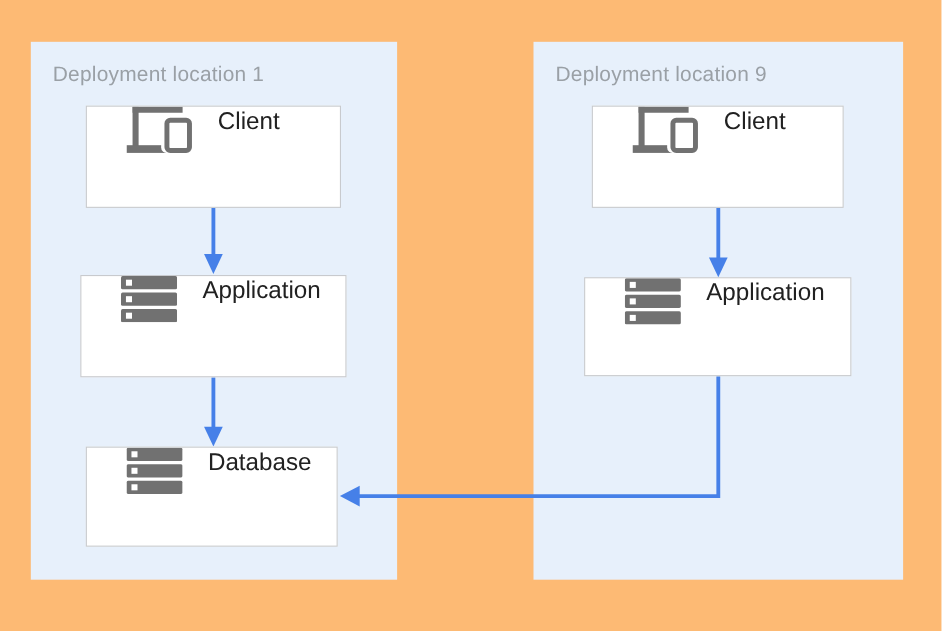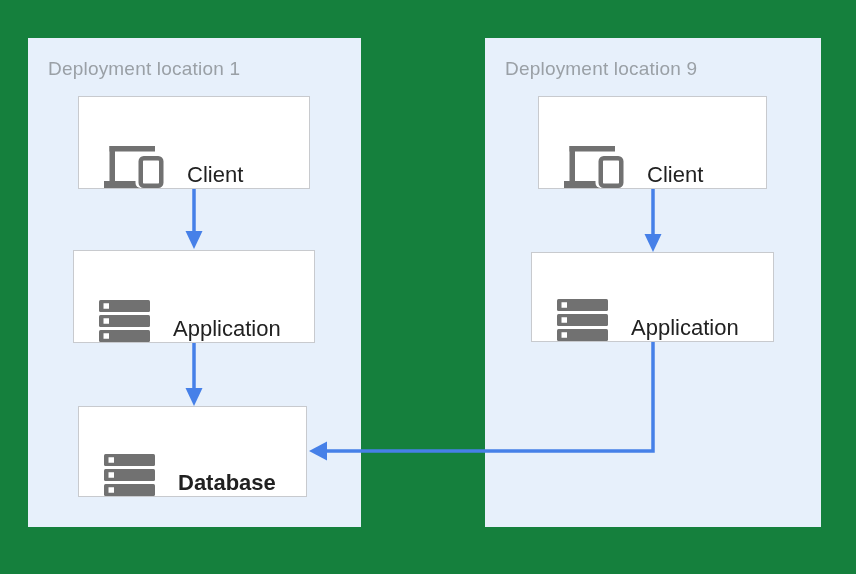--- a/index.html
+++ b/index.html
@@ -3,21 +3,21 @@
 <meta charset="utf-8">
 <style>
   * { margin: 0; padding: 0; box-sizing: border-box; }
   html, body { background: #ffffff; }
   body { font-family: "Liberation Sans", sans-serif; }
 
   .canvas {
     position: relative;
     width: 856px;
     height: 574px;
-    background: #15803d;
+    background: #fdba74;
     overflow: hidden;
   }
 
   .panel {
     position: absolute;
     background: #E7F0FB;
   }
 
   .panel-label {
     position: absolute;
@@ -27,22 +27,22 @@
     letter-spacing: 0.2px;
     color: #9AA0A6;
     white-space: nowrap;
   }
 
   .node {
     position: absolute;
     background: #ffffff;
     border: 1px solid #C8CACE;
     display: flex;
-    align-items: flex-end;
-    padding-left: 25px;
+    align-items: flex-start;
+    padding-left: 36px;
   }
 
   .node .icon { flex: 0 0 auto; display: block; }
 
   .node-label {
     margin-left: 23px;
     font-size: 22px;
     color: #212121;
     white-space: nowrap;
   }
@@ -105,21 +105,21 @@
       </g>
       <g fill="#ffffff">
         <rect x="4.5" y="3.25" width="5.5" height="5.5"></rect>
         <rect x="4.5" y="18.25" width="5.5" height="5.5"></rect>
         <rect x="4.5" y="33.25" width="5.5" height="5.5"></rect>
       </g>
     </svg>
     <span class="node-label">Application</span>
   </div>
 
-  <div class="node" style="left:78px; top:406px; width:229px; height:91px;font-weight:bold;">
+  <div class="node" style="left:78px; top:406px; width:229px; height:91px;">
     <svg class="icon" width="51" height="42" viewBox="0 0 51 42" xmlns="http://www.w3.org/2000/svg">
       <g fill="#717171">
         <rect x="0" y="0" width="51" height="12" rx="1.5"></rect>
         <rect x="0" y="15" width="51" height="12" rx="1.5"></rect>
         <rect x="0" y="30" width="51" height="12" rx="1.5"></rect>
       </g>
       <g fill="#ffffff">
         <rect x="4.5" y="3.25" width="5.5" height="5.5"></rect>
         <rect x="4.5" y="18.25" width="5.5" height="5.5"></rect>
         <rect x="4.5" y="33.25" width="5.5" height="5.5"></rect>

